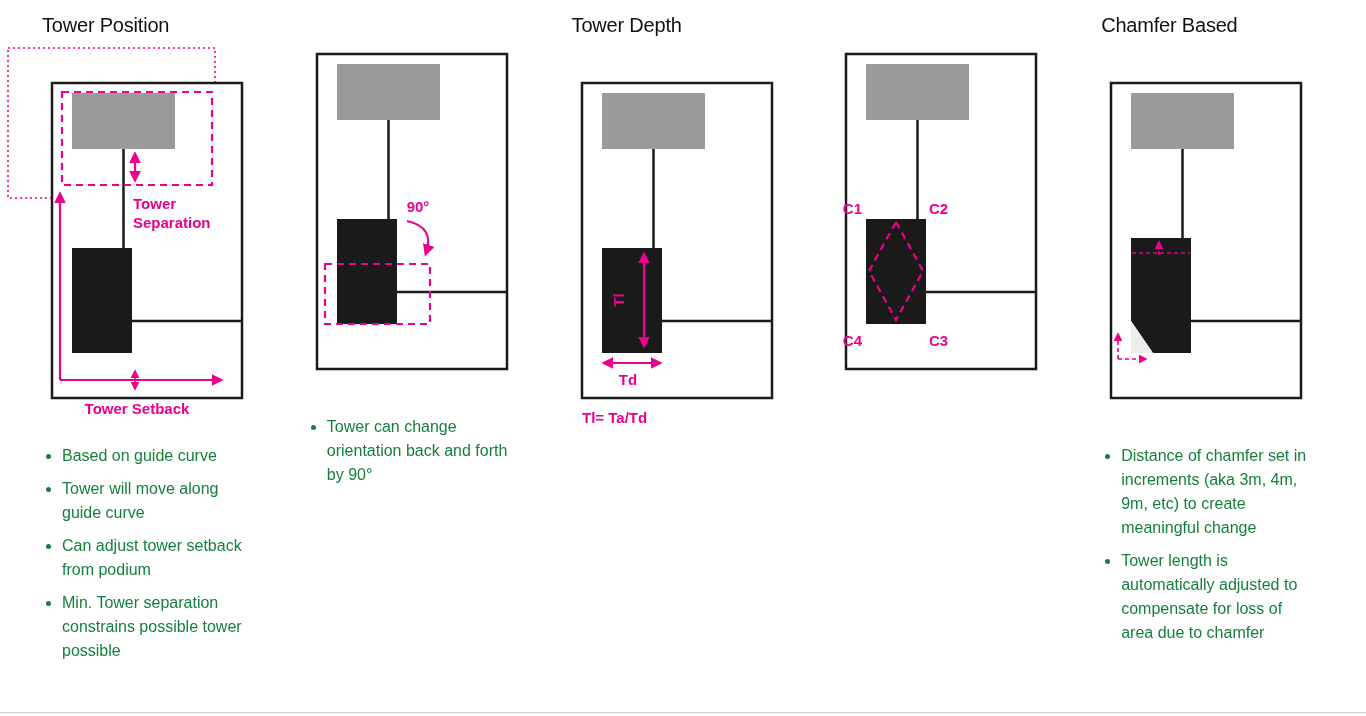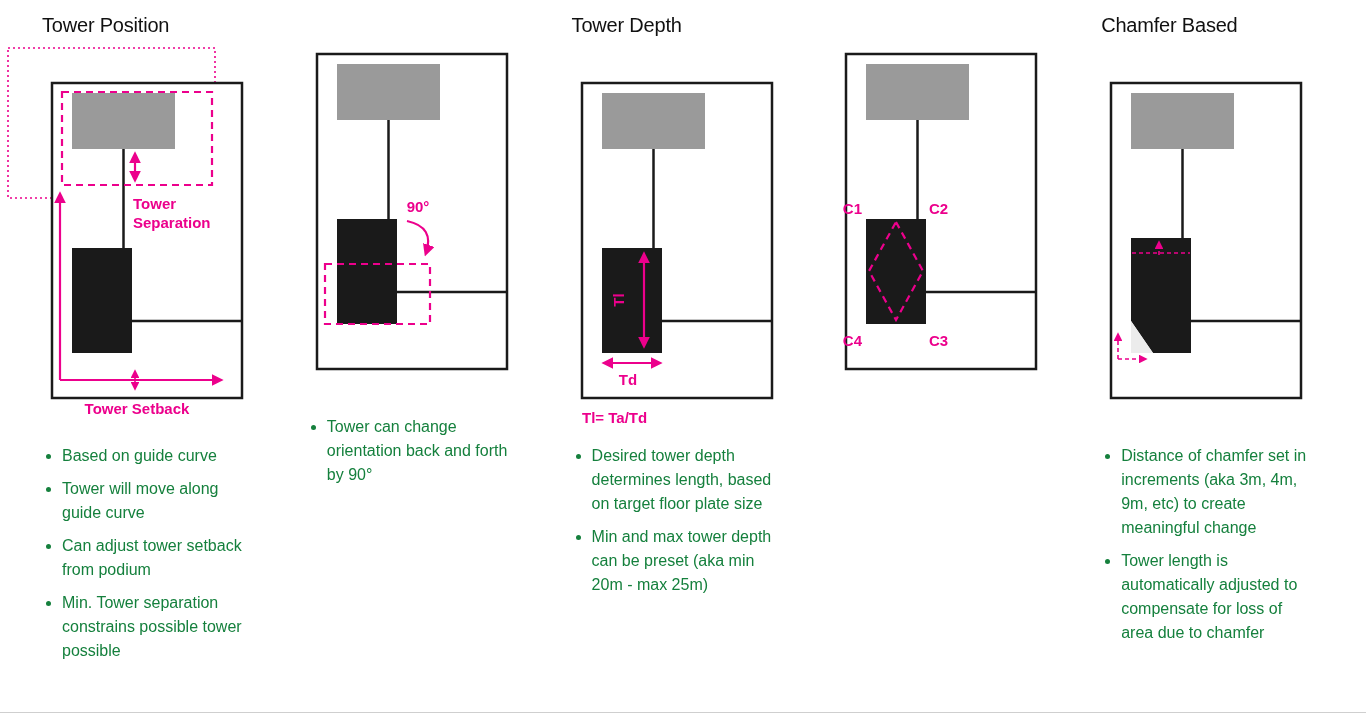--- a/index.html
+++ b/index.html
@@ -116,24 +116,20 @@
       <rect class="podium" x="30" y="50" width="103" height="56"></rect>
       <line class="ink-line" x1="81.5" y1="106" x2="81.5" y2="278"></line>
       <line class="ink-line" x1="90" y1="278" x2="200" y2="278"></line>
       <rect class="tower" x="30" y="205" width="60" height="105"></rect>
       <line class="mg mg-thick" x1="72" y1="212" x2="72" y2="302" marker-start="url(#ah)" marker-end="url(#ah)"></line>
       <text class="svglabel" x="52" y="257" text-anchor="middle" transform="rotate(-90 52 257)">Tl</text>
       <line class="mg mg-thick" x1="33" y1="320" x2="87" y2="320" marker-start="url(#ah)" marker-end="url(#ah)"></line>
       <text class="svglabel" x="56" y="342" text-anchor="middle">Td</text>
       <text class="svglabel" x="10" y="380">Tl= Ta/Td</text>
     </svg>
-    <ul>
-      <li>Desired tower depth determines length, based on target floor plate size</li>
-      <li>Min and max tower depth can be preset (aka min 20m - max 25m)</li>
-    </ul>
   </section>
 
   <section class="col">
     <svg class="diagram" viewBox="0 0 250 395">
       <rect class="box" x="10" y="40" width="190" height="315"></rect>
       <rect class="podium" x="30" y="50" width="103" height="56"></rect>
       <line class="ink-line" x1="81.5" y1="106" x2="81.5" y2="278"></line>
       <line class="ink-line" x1="90" y1="278" x2="200" y2="278"></line>
       <rect class="tower" x="30" y="205" width="60" height="105"></rect>
       <polygon class="mg mg-thick dash" points="60,208 87,257 60,306 33,257"></polygon>

